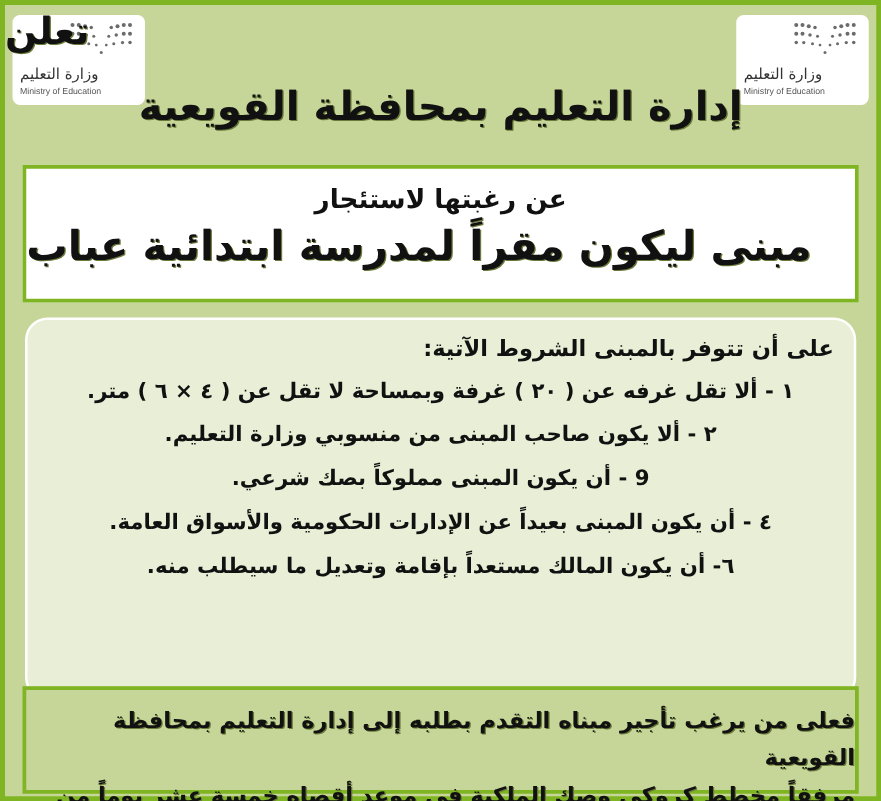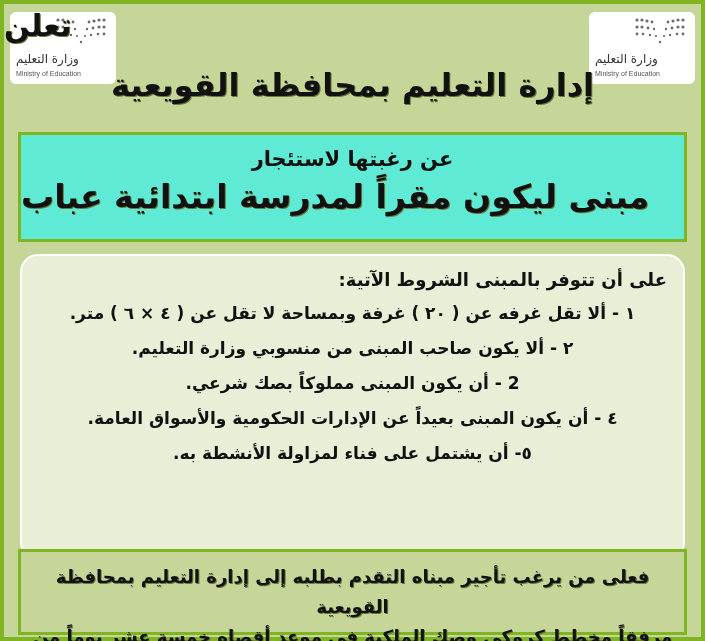--- a/index.html
+++ b/index.html
@@ -47,21 +47,21 @@
     text-shadow: 1px 1px 0 #6a7a3a;
   }
   .header-sub {
     position: absolute; left: 0; right: 0; top: 62px;
     text-align: center; direction: rtl;
     font-weight: bold; font-size: 32px; color: #111;
     text-shadow: 1px 1px 0 #6a7a3a;
   }
   .box-rent {
     position: absolute; left: 14px; right: 14px; top: 128px; height: 110px;
-    border: 3px solid #7fb523; background: #5eead4;
+    border: 3px solid #7fb523; background: #ffffff;
     box-sizing: border-box;
   }
   .box-rent .line1 {
     text-align: center; direction: rtl;
     font-weight: bold; font-size: 21px; color: #111;
     margin-top: 12px;
   }
   .box-rent .line2 {
     text-align: left; direction: rtl;
     font-weight: bold; font-size: 33px; color: #111;
@@ -83,21 +83,21 @@
   }
   .conditions .item {
     font-weight: bold; font-size: 17px; color: #111;
     line-height: 35px;
     text-align: center;
   }
   .box-apply {
     position: absolute; left: 14px; right: 14px; top: 545px; height: 86px;
     border: 3px solid #7fb523; background: #c6d699;
     box-sizing: border-box;
-    direction: rtl; text-align: center;
+    direction: rtl; text-align: right;
     padding-top: 10px;
   }
   .box-apply .l {
     font-weight: bold; font-size: 18px; color: #111;
     line-height: 30px;
     text-shadow: 1px 1px 0 #6a7a3a;
   }
 </style>
 </head>
 <body>
@@ -177,23 +177,23 @@
 
   <div class="box-rent">
     <div class="line1">عن رغبتها لاستئجار</div>
     <div class="line2">مبنى ليكون مقراً لمدرسة ابتدائية عباب</div>
   </div>
 
   <div class="conditions">
     <div class="intro">على أن تتوفر بالمبنى الشروط الآتية:</div>
     <div class="item">١ - ألا تقل غرفه عن ( ٢٠ ) غرفة وبمساحة لا تقل عن ( ٤ × ٦ ) متر.</div>
     <div class="item">٢ - ألا يكون صاحب المبنى من منسوبي وزارة التعليم.</div>
-    <div class="item">2 - أن يكون المبنى مملوكاً بصك شرعي.</div>
+    <div class="item">9 - أن يكون المبنى مملوكاً بصك شرعي.</div>
     <div class="item">٤ - أن يكون المبنى بعيداً عن الإدارات الحكومية والأسواق العامة.</div>
-    <div class="item">٥- أن يشتمل على فناء لمزاولة الأنشطة به.</div>
+    <div class="item">٦- أن يكون المالك مستعداً بإقامة وتعديل ما سيطلب منه.</div>
   </div>
 
   <div class="box-apply">
     <div class="l">فعلى من يرغب تأجير مبناه التقدم بطلبه إلى إدارة التعليم بمحافظة القويعية</div>
     <div class="l">مرفقاً مخطط كروكي وصك الملكية في موعد أقصاه خمسة عشر يوماً من تاريخه</div>
   </div>
 
 </div>
 
 </body></html>

